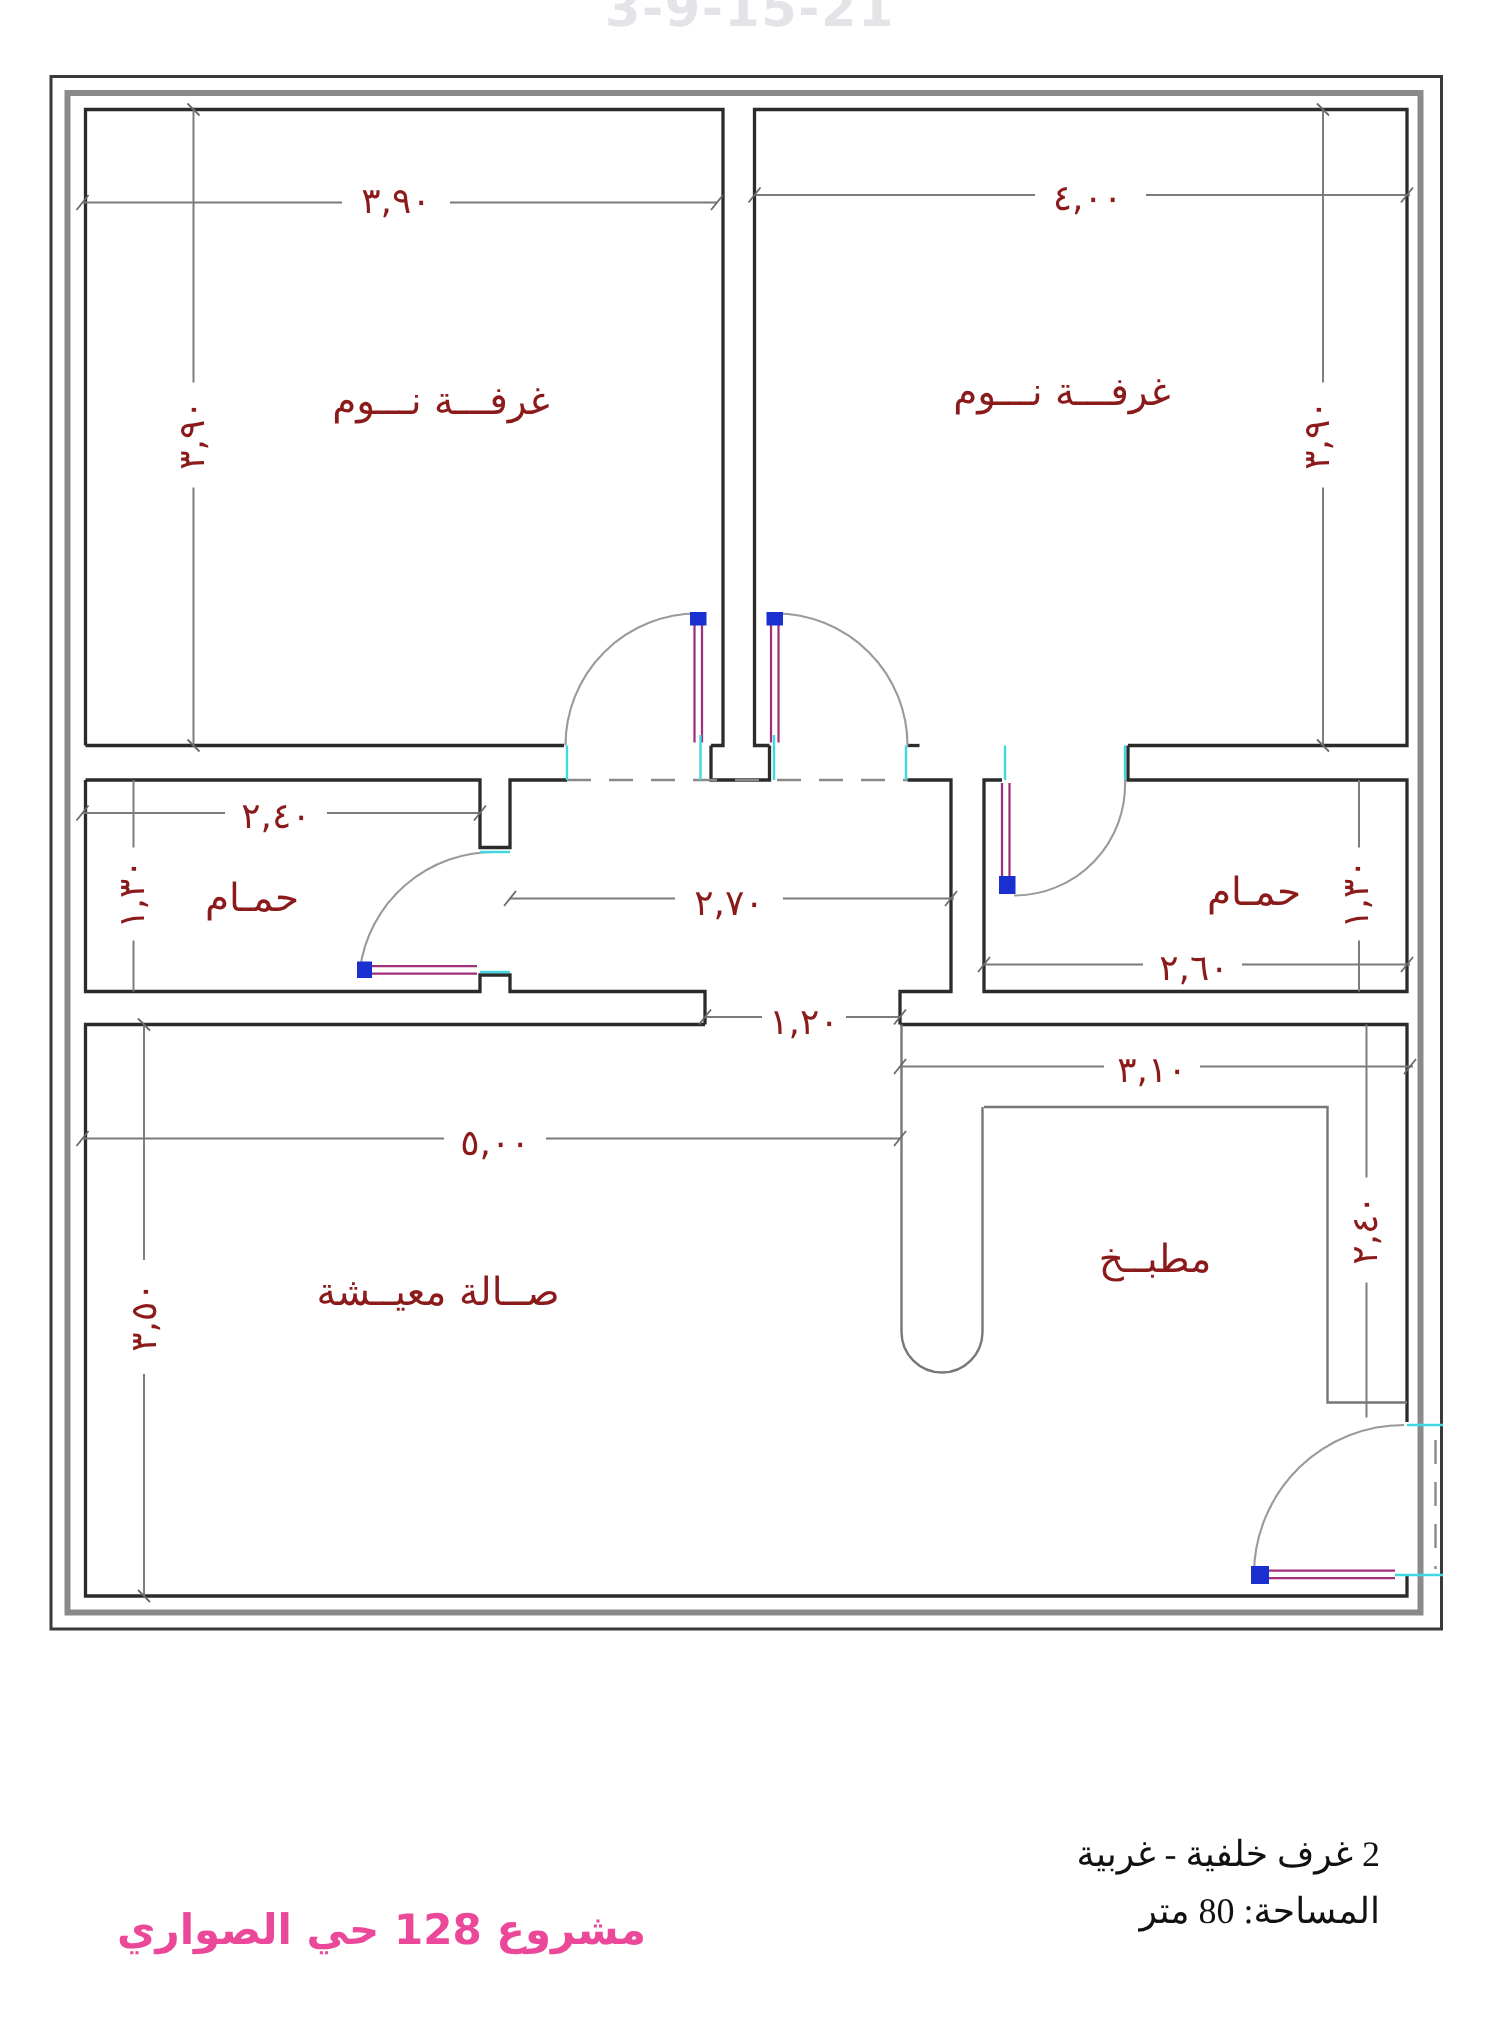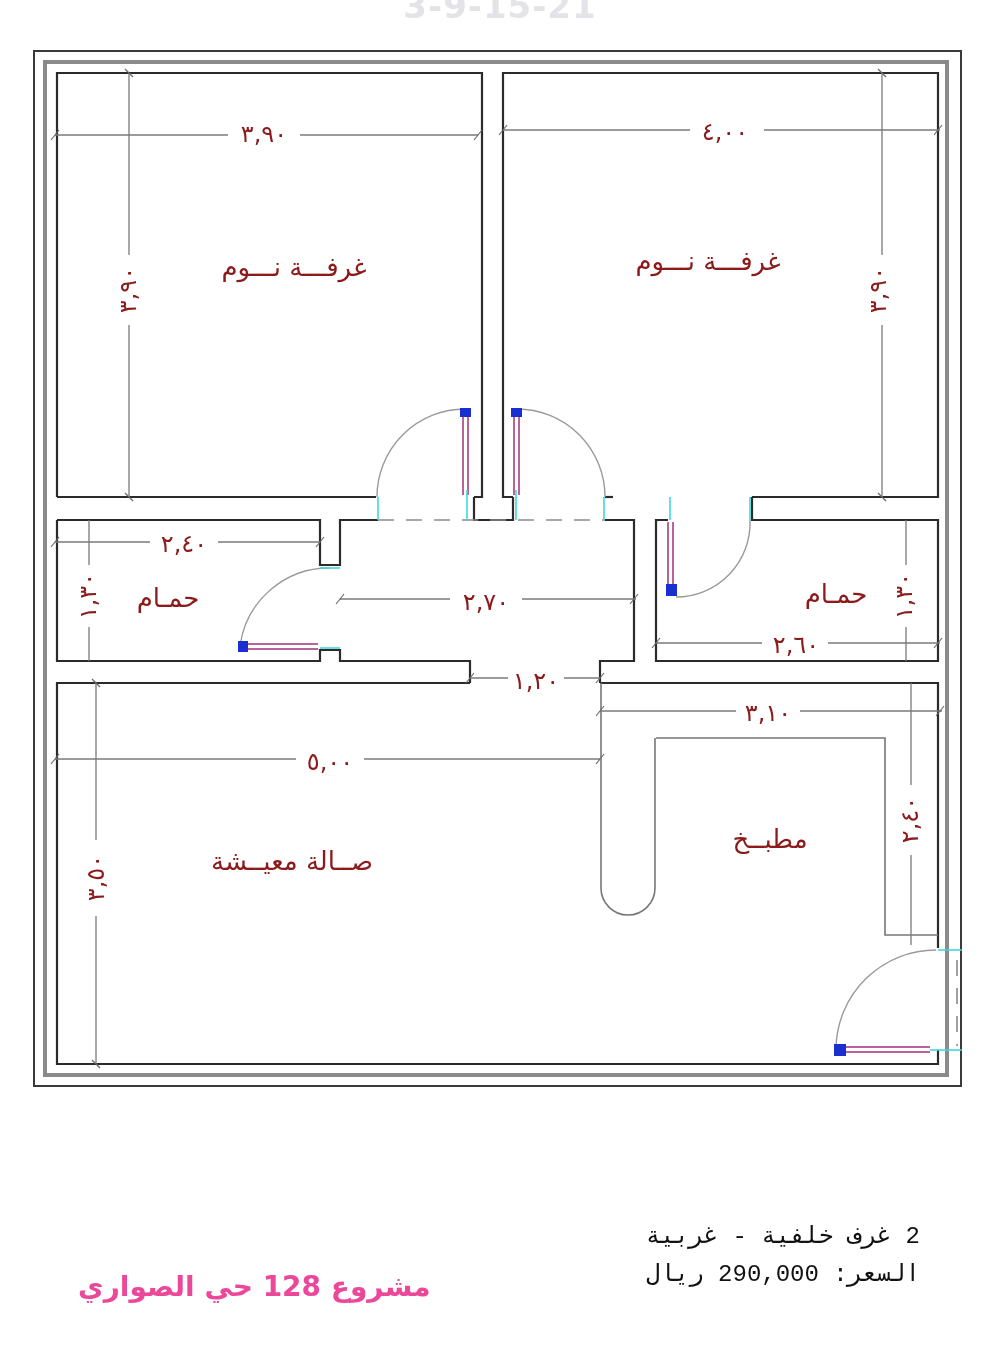--- a/index.html
+++ b/index.html
@@ -12,21 +12,21 @@
   .dim { stroke: #7a7a7a; stroke-width: 1.3; fill: none; }
   .tick { stroke: #6a6a6a; stroke-width: 1.2; }
   .arc { fill: none; stroke: #9a9a9a; stroke-width: 1.4; }
   .leaf { stroke: #a0307a; stroke-width: 1.5; }
   .cyan { stroke: #3fd8e0; stroke-width: 1.6; fill: none; }
   .hinge { fill: #1a2fd0; }
   .dash { stroke: #8a8a8a; stroke-width: 1.6; stroke-dasharray: 16 12; }
   .counter { fill: none; stroke: #777; stroke-width: 1.6; }
   .lbl { fill: #8b1a1a; font-family: "DejaVu Sans", sans-serif; font-size: 26px; }
   .dimtxt { fill: #8b1a1a; font-family: "DejaVu Sans", sans-serif; font-size: 24px; }
-  .info { position: absolute; direction: rtl; text-align: right; color: #111; font-family: Liberation Mono, monospace; }
+  .info { position: absolute; direction: rtl; text-align: right; color: #111; font-family: Liberation Serif, serif; }
   .info-block { right: 80px; top: 1218px; font-size: 24px; line-height: 38px; }
   .info-line { display: block; white-space: nowrap; }
   .project { position: absolute; left: 78px; top: 1270px; font-size: 28px; font-weight: bold; direction: rtl; color: #ec4899; white-space: nowrap; }
 </style>
 </head>
 <body>
 
 <div class="watermark">3-9-15-21</div>
 
 <svg class="plan" width="1000" height="1346" viewBox="0 0 1000 1346">
@@ -208,16 +208,16 @@
     <text class="lbl" x="708" y="270" text-anchor="middle" direction="rtl">غرفـــة نـــوم</text>
     <text class="lbl" x="168" y="607" text-anchor="middle" direction="rtl">حمـام</text>
     <text class="lbl" x="836" y="603" text-anchor="middle" direction="rtl">حمـام</text>
     <text class="lbl" x="292" y="870" text-anchor="middle" direction="rtl">صــالة معيــشة</text>
     <text class="lbl" x="770" y="848" text-anchor="middle" direction="rtl">مطبــخ</text>
   </g>
 </svg>
 
 <div class="info info-block">
   <span class="info-line">2 غرف خلفية - غربية</span>
-  <span class="info-line">السعر: 290,000 ريال</span>
+  <span class="info-line">المساحة: 80 متر</span>
 </div>
 
 <div class="project">مشروع 128 حي الصواري</div>
 
 </body></html>

